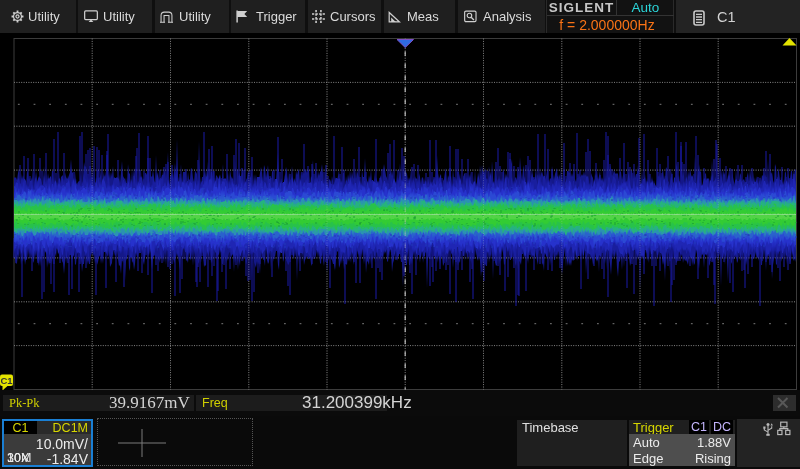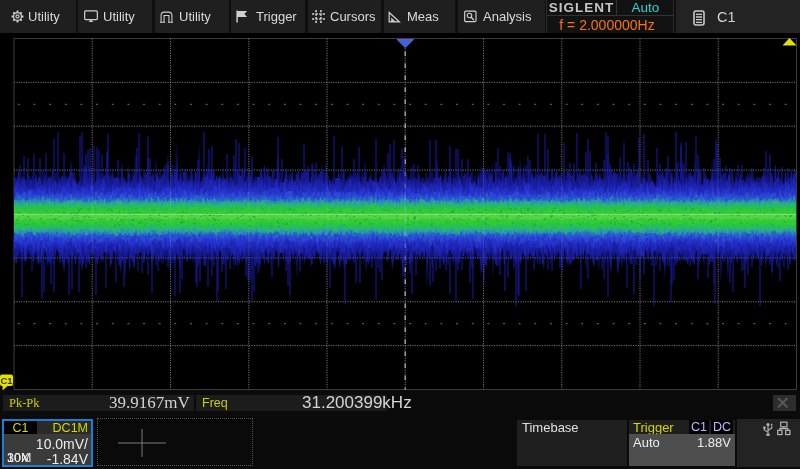--- a/index.html
+++ b/index.html
@@ -234,20 +234,24 @@
 <div class="hdr">Timebase</div>
 </div>
 <div id="trbox">
 <div class="hdr">Trigger</div>
 <div class="chips"><b>C1</b><b style="margin-left:2px;">DC</b></div>
 <div class="rows">
 <div class="row2">
             <span class="l">Auto</span>
             <span class="r">1.88V</span>
           </div>
+<div class="row2">
+            <span class="l">Edge</span>
+            <span class="r">Rising</span>
+          </div>
 </div>
 </div>
 <div id="icons">
 <svg width="63" height="48">
 <g transform="translate(25.5,0.5)" stroke="#b9b9b9" fill="none" stroke-width="1.1">
             <path d="M5.5 6.5 V14.8"></path>
             <path d="M5.5 12.6 L1.8 10.4 V8.6"></path>
             <path d="M5.5 10.8 L9.2 8.7 V6.7"></path>
             <circle cx="5.5" cy="5" r="1.5" fill="#b9b9b9" stroke="none"></circle>
             <rect x="0.8" y="7" width="2.2" height="2.2" fill="#b9b9b9" stroke="none"></rect>

